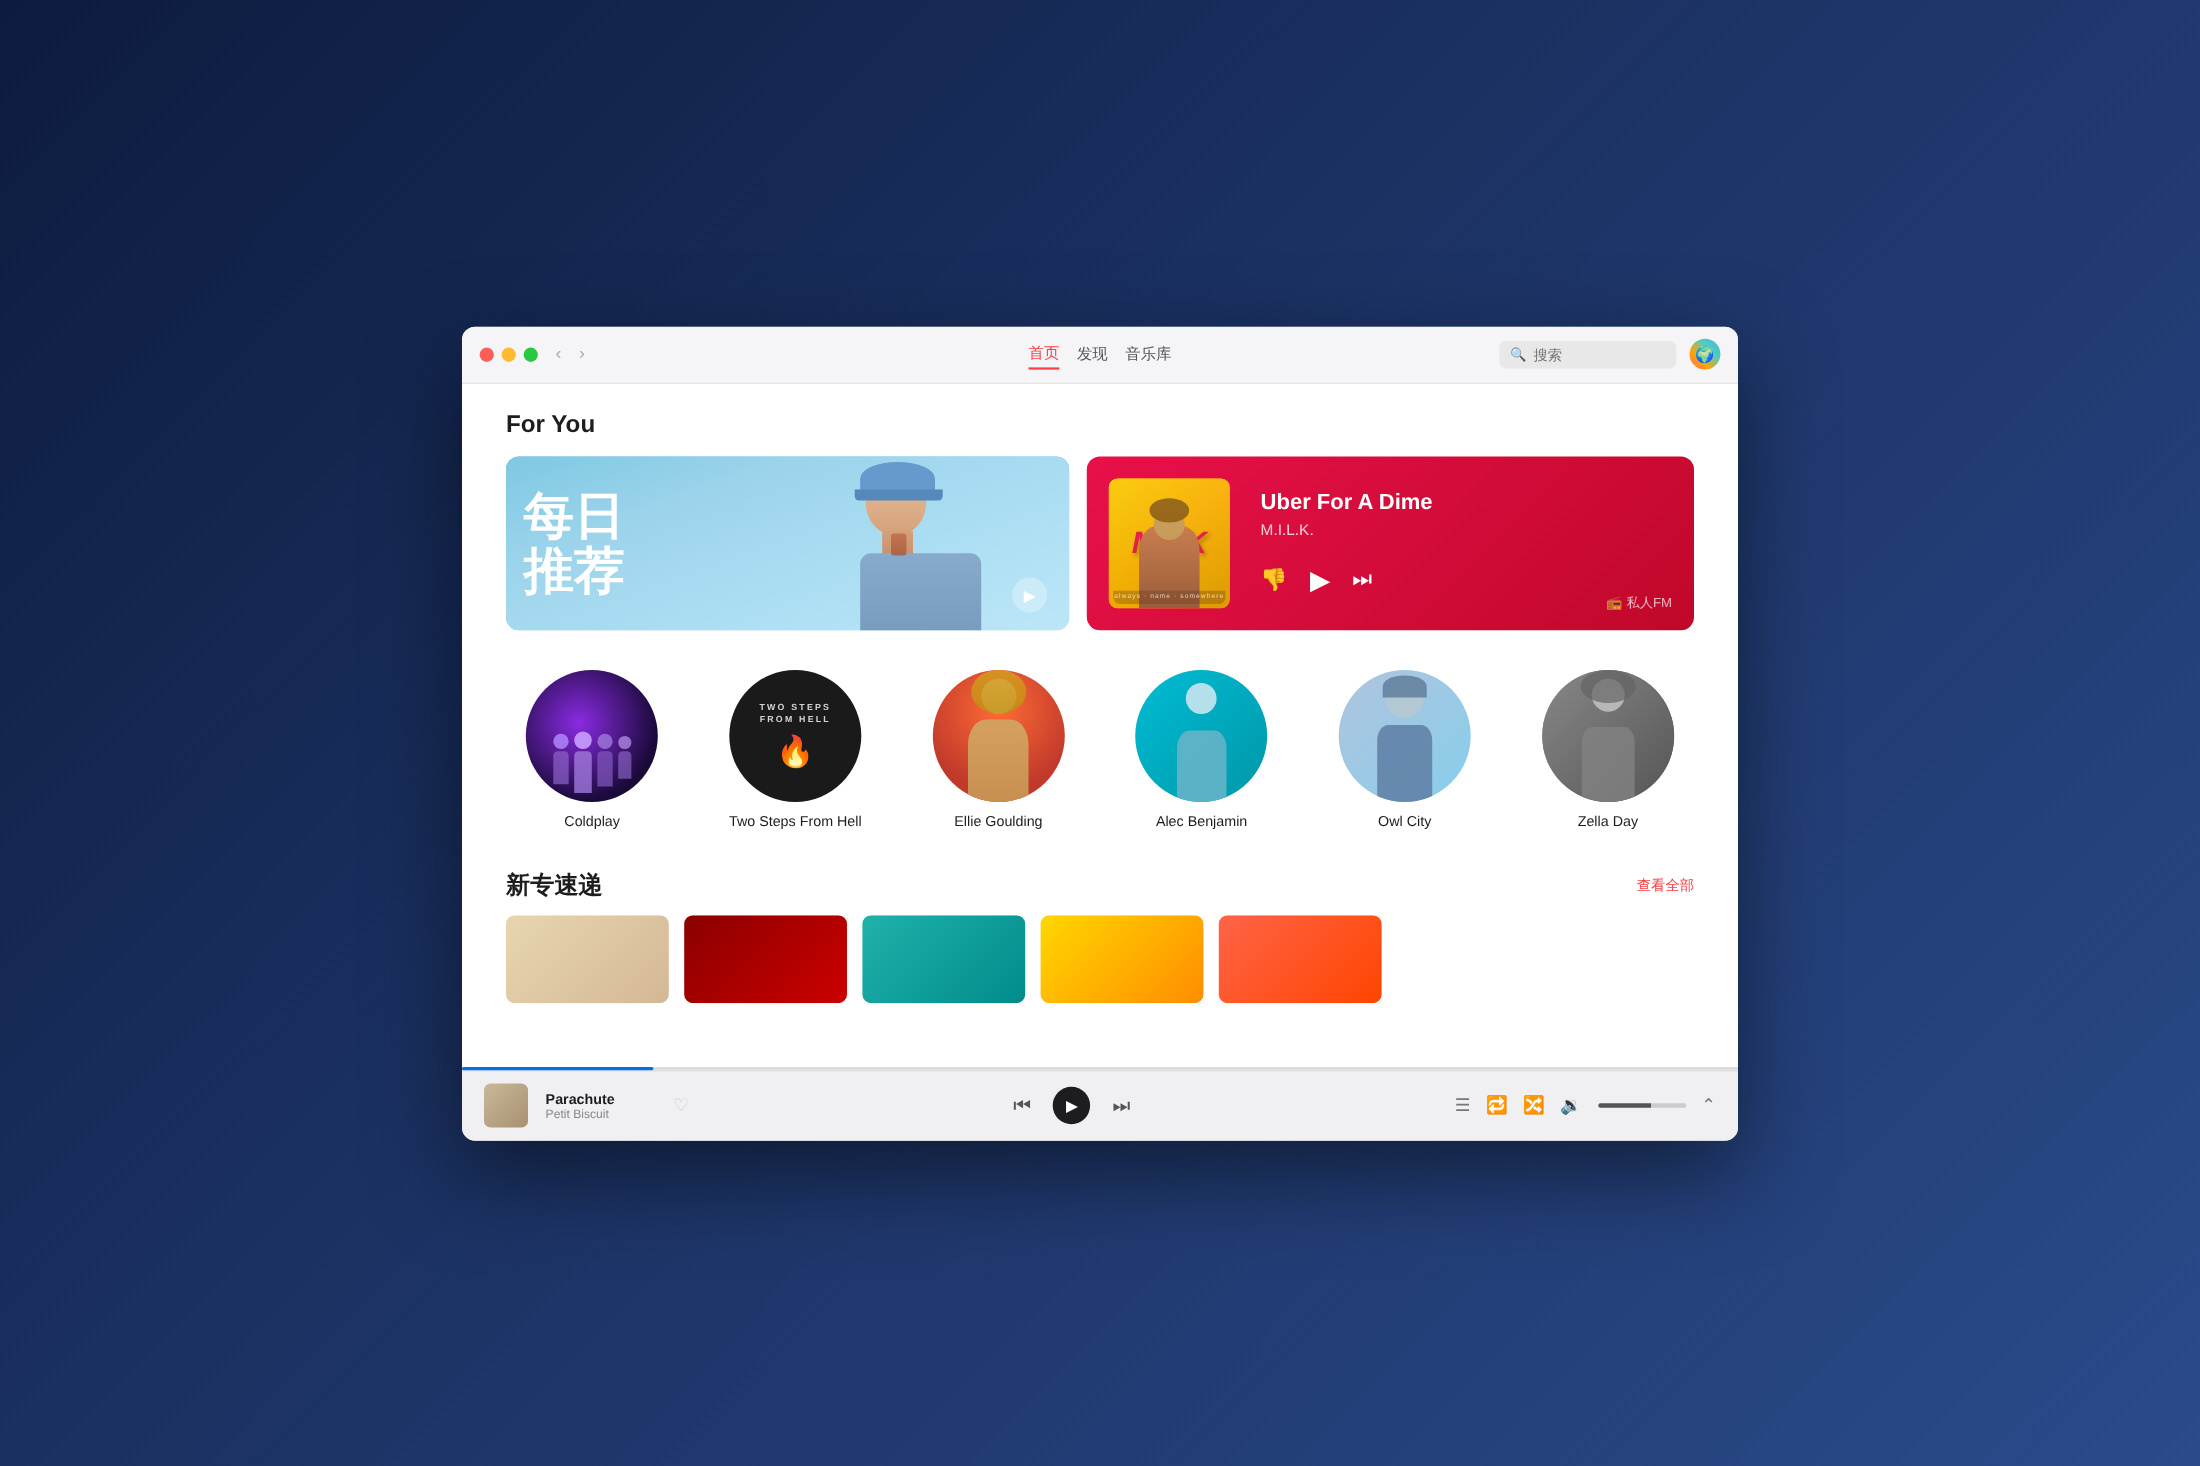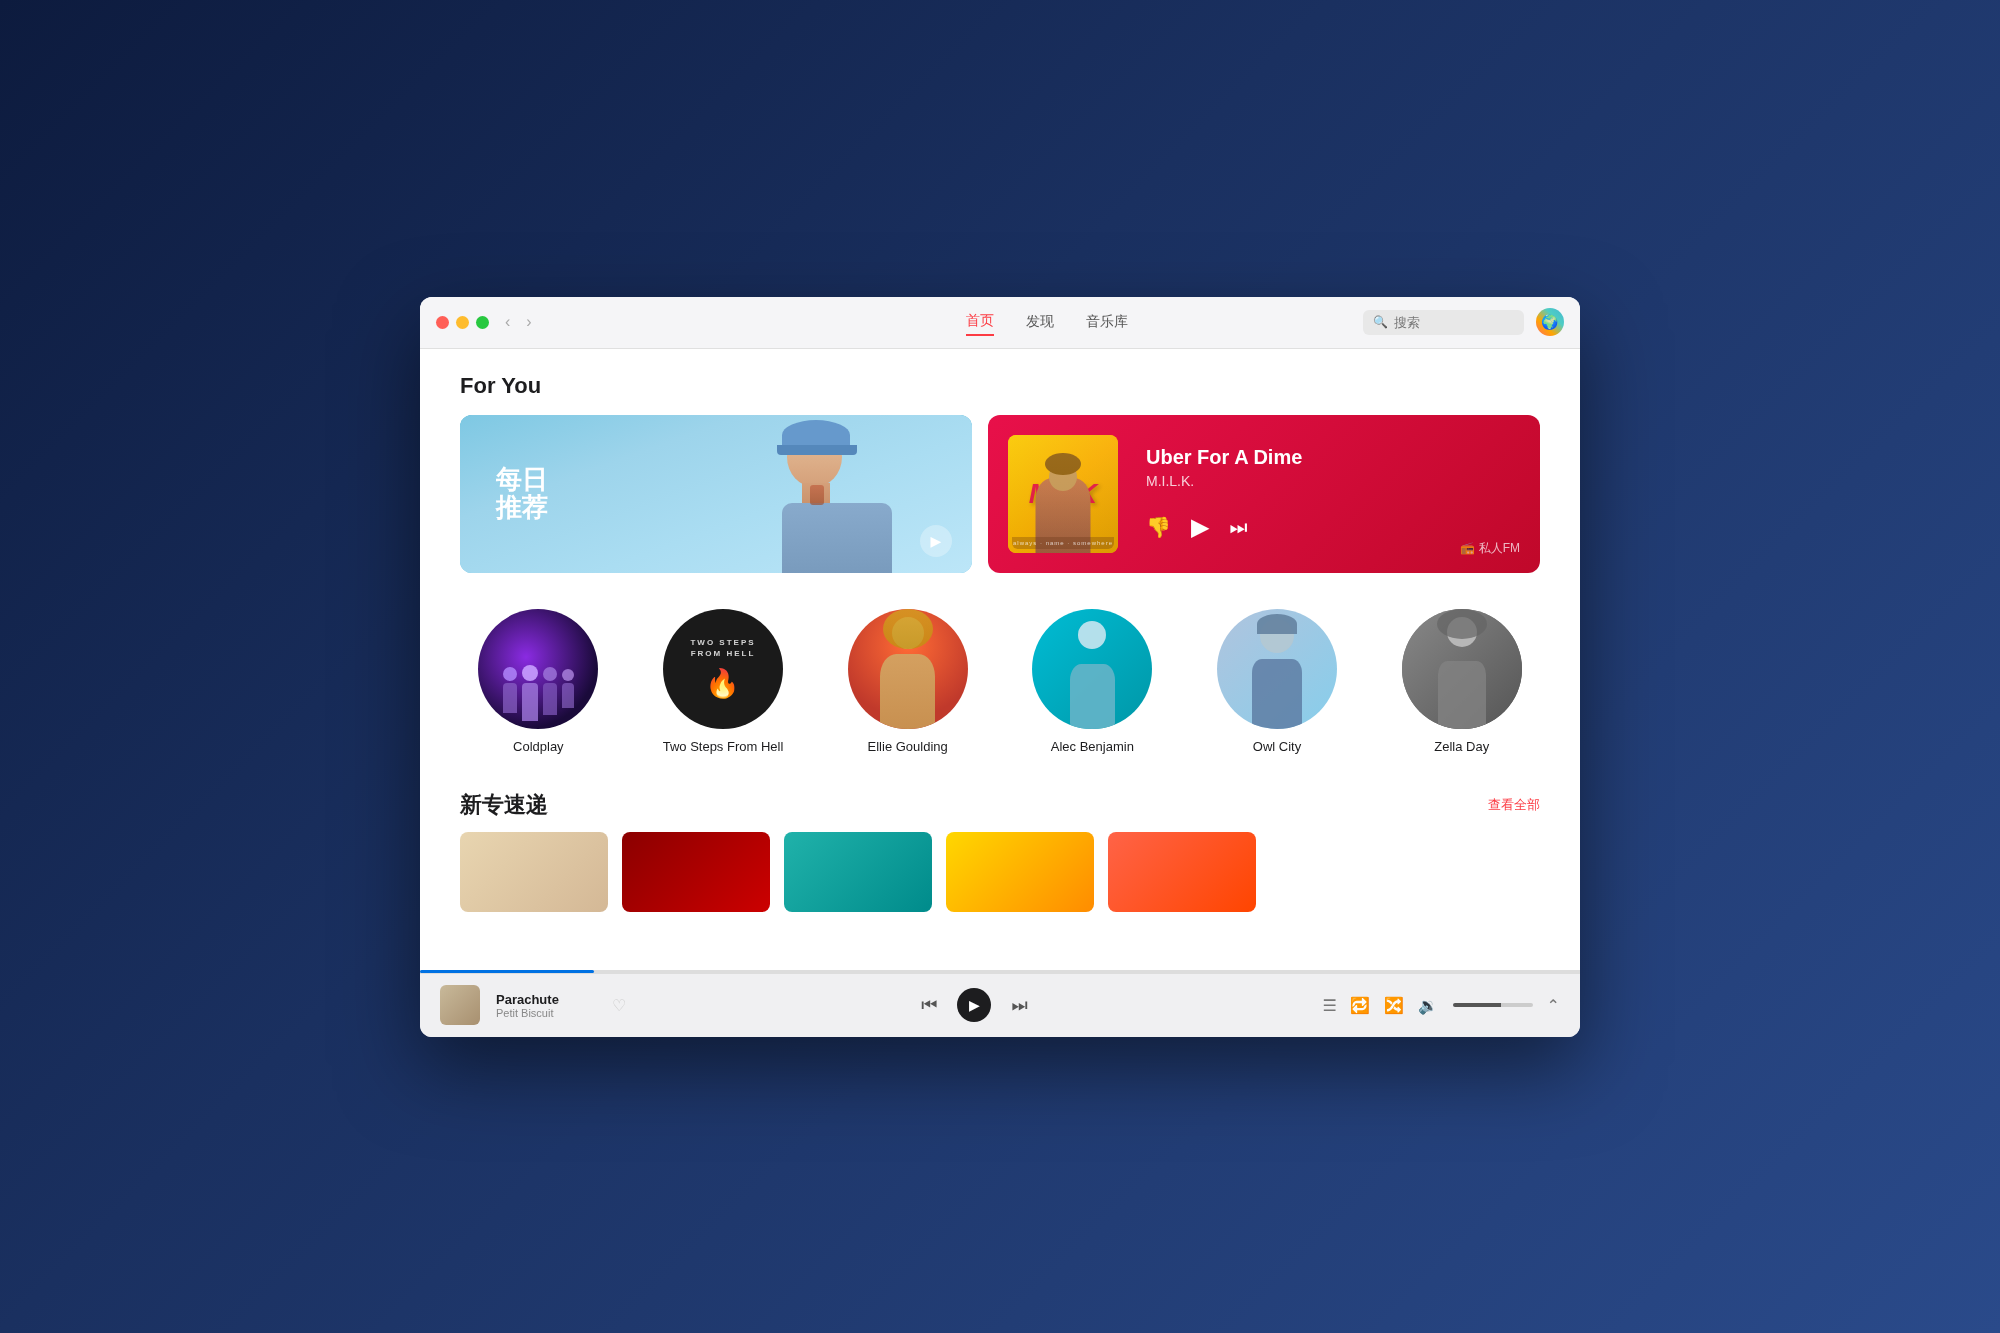--- a/index.html
+++ b/index.html
@@ -61,25 +61,24 @@
       background: none;
       border: none;
       font-size: 16px;
       color: #aaa;
       cursor: pointer;
       padding: 4px;
     }
 
     .nav-tabs {
       display: flex;
-      gap: 32px;
+      gap: 16px;
       position: absolute;
       left: 50%;
       transform: translateX(-50%);
-      margin-left: 47px;
     }
 
     .nav-tab {
       font-size: 14px;
       color: #555;
       cursor: pointer;
       padding: 4px 0;
       text-decoration: none;
       background: none;
       border: none;
@@ -157,24 +156,24 @@
       height: 158px;
       border-radius: 12px;
       background: linear-gradient(135deg, #7ec8e3 0%, #a8d8ea 40%, #b8dff0 100%);
       position: relative;
       overflow: hidden;
       cursor: pointer;
     }
 
     .card-daily-text {
       position: absolute;
-      left: 36px;
+      left: 16px;
       top: 50%;
       transform: translateY(-50%);
-      font-size: 26px;
+      font-size: 46px;
       font-weight: 700;
       color: white;
       line-height: 1.1;
     }
 
     .play-btn-overlay {
       position: absolute;
       right: 20px;
       bottom: 16px;
       width: 32px;

